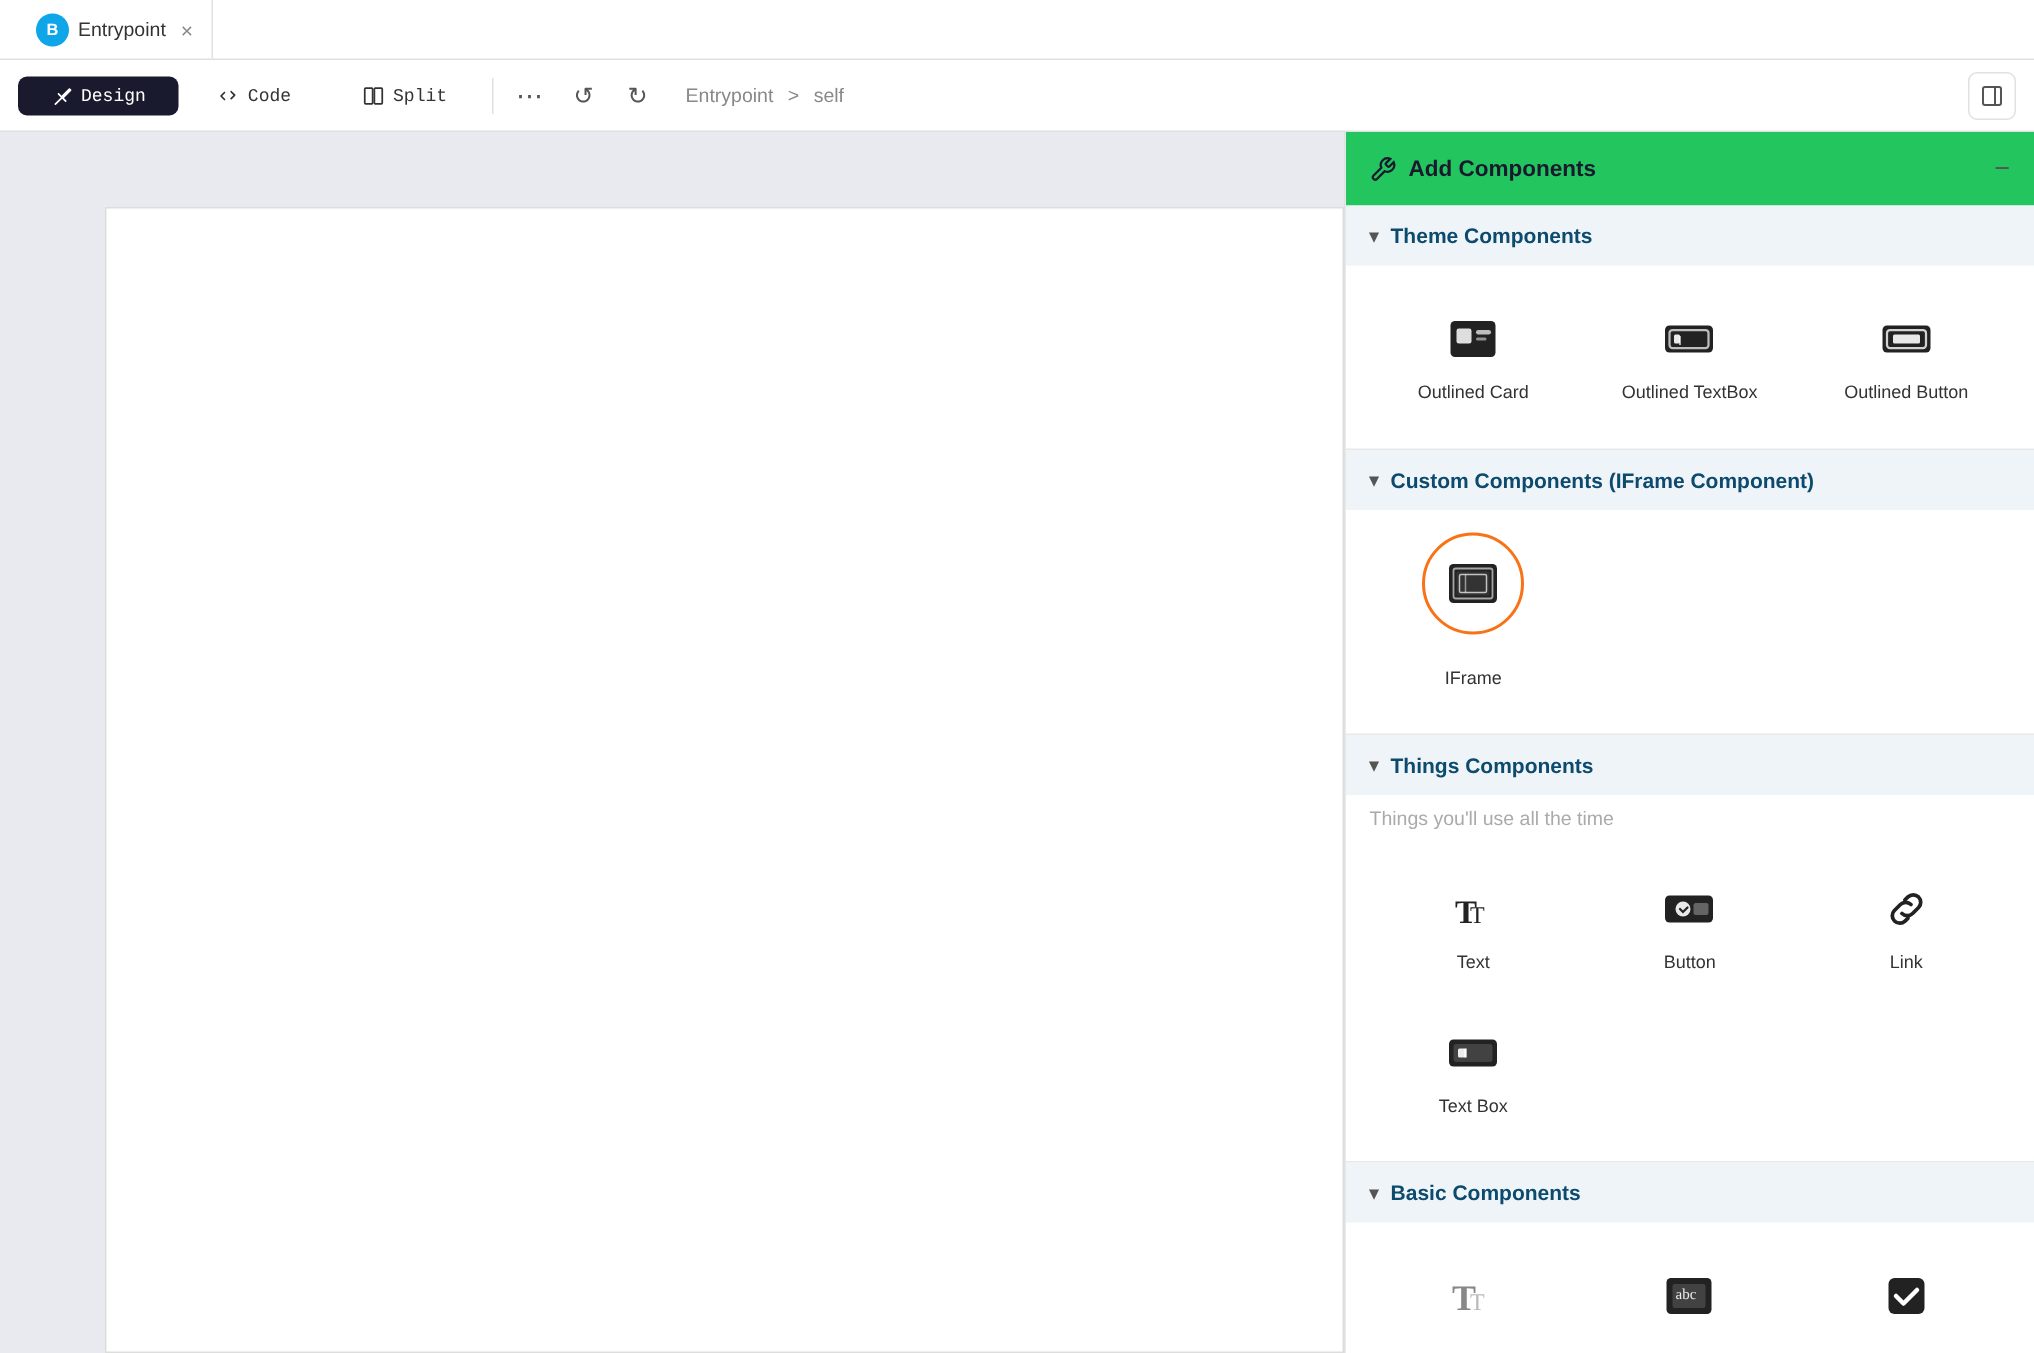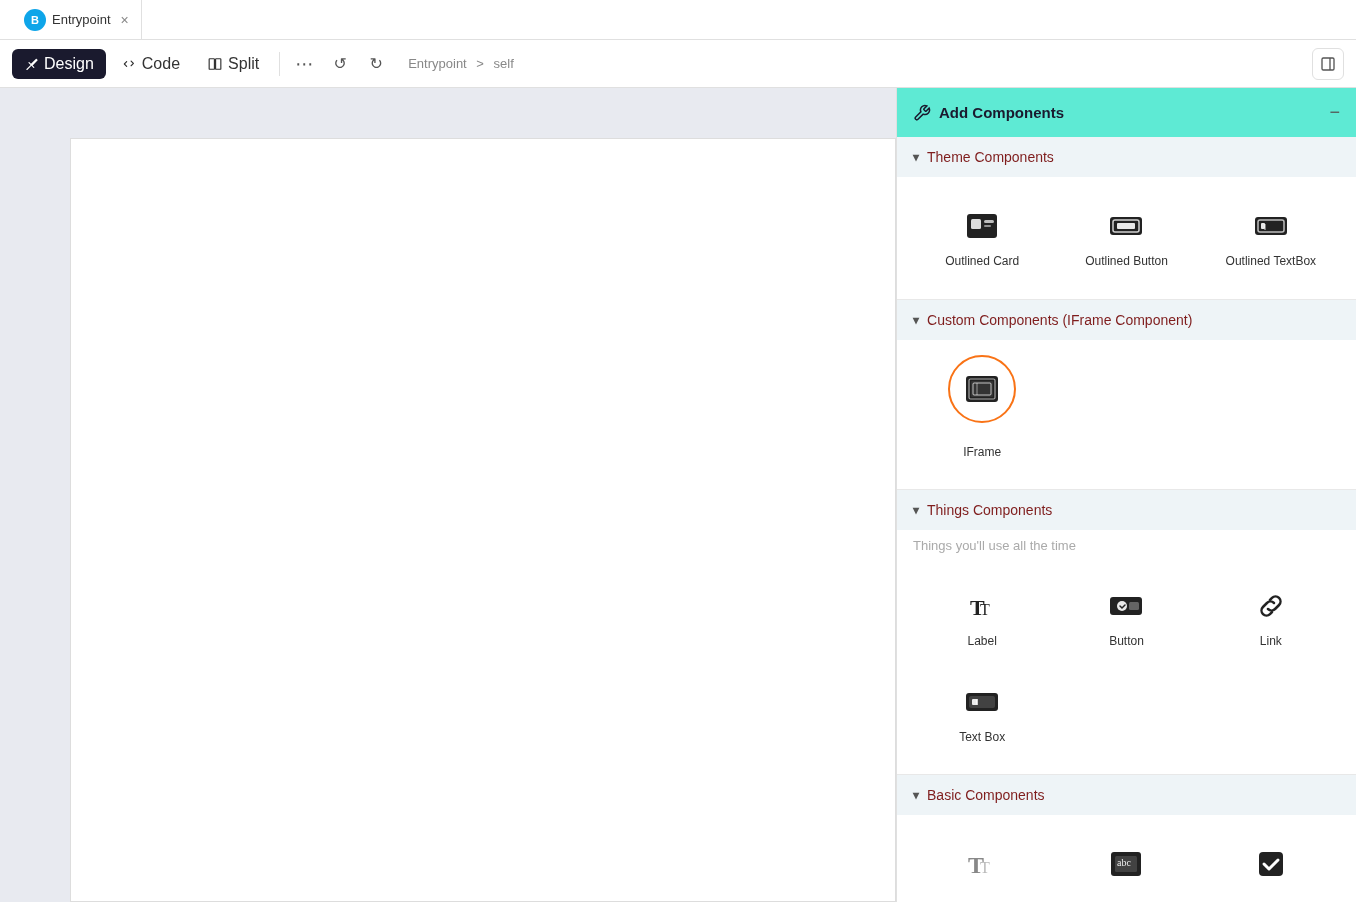--- a/index.html
+++ b/index.html
@@ -50,27 +50,28 @@
       height: 48px;
       display: flex;
       align-items: center;
       padding: 0 12px;
       gap: 4px;
     }
     .toolbar-btn {
       display: flex;
       align-items: center;
       gap: 6px;
-      padding: 6px 12px;
+      padding: 6px 22px;
       border-radius: 6px;
       border: none;
       background: transparent;
       cursor: pointer;
-      font-size: 16px;
+      font-size: 12px;
       color: #333;
+      font-family: Liberation Mono, monospace;
     }
     .toolbar-btn.active {
       background: #1a1a2e;
       color: #fff;
     }
     .toolbar-divider {
       width: 1px;
       height: 24px;
       background: #e0e0e0;
       margin: 0 4px;
@@ -164,22 +165,22 @@
       display: flex;
       align-items: center;
       gap: 8px;
     }
     .section-chevron {
       color: #555;
       font-size: 12px;
     }
     .panel-section-title {
       font-size: 14px;
-      font-weight: 400;
-      color: #7f1d1d;
+      font-weight: 700;
+      color: #0c4a6e;
     }
     .section-action {
       color: #555;
       font-size: 18px;
       cursor: pointer;
     }
 
     
     .components-grid {
       display: grid;
@@ -220,21 +221,21 @@
       font-size: 13px;
       color: #aaa;
     }
 
     
     .add-components-header {
       display: flex;
       align-items: center;
       justify-content: space-between;
       padding: 14px 16px;
-      background: #5eead4;
+      background: #22c55e;
     }
     .add-components-title {
       display: flex;
       align-items: center;
       gap: 8px;
       font-size: 15px;
       font-weight: 700;
       color: #1a1a2e;
     }
   </style>
@@ -332,37 +333,37 @@
               <rect x="21" y="18" width="7" height="2" rx="1" fill="#fff" opacity="0.5"></rect>
             </svg>
           </div>
           <span class="component-label">Outlined Card</span>
         </div>
 
         <div class="component-item">
           <div class="component-icon">
             <svg width="38" height="38" viewBox="0 0 38 38">
               <rect x="3" y="10" width="32" height="18" rx="3" fill="#222"></rect>
-              <rect x="6" y="13" width="26" height="12" rx="2" fill="none" stroke="#fff" stroke-width="1.5" opacity="0.8"></rect>
-              <rect x="10" y="16" width="18" height="6" rx="1" fill="#fff" opacity="0.9"></rect>
-            </svg>
-          </div>
-          <span class="component-label">Outlined Button</span>
-        </div>
-
-        <div class="component-item">
-          <div class="component-icon">
-            <svg width="38" height="38" viewBox="0 0 38 38">
-              <rect x="3" y="10" width="32" height="18" rx="3" fill="#222"></rect>
               <rect x="6" y="13" width="26" height="12" rx="2" fill="none" stroke="#fff" stroke-width="1.5" opacity="0.7"></rect>
               <rect x="9" y="16" width="4" height="6" rx="1" fill="#fff" opacity="0.9"></rect>
               <line x1="13" y1="17" x2="13" y2="23" stroke="#fff" stroke-width="1.2" opacity="0.7"></line>
             </svg>
           </div>
           <span class="component-label">Outlined TextBox</span>
+        </div>
+
+        <div class="component-item">
+          <div class="component-icon">
+            <svg width="38" height="38" viewBox="0 0 38 38">
+              <rect x="3" y="10" width="32" height="18" rx="3" fill="#222"></rect>
+              <rect x="6" y="13" width="26" height="12" rx="2" fill="none" stroke="#fff" stroke-width="1.5" opacity="0.8"></rect>
+              <rect x="10" y="16" width="18" height="6" rx="1" fill="#fff" opacity="0.9"></rect>
+            </svg>
+          </div>
+          <span class="component-label">Outlined Button</span>
         </div>
       </div>
     </div>
 
     <div class="panel-section">
       <div class="panel-section-header">
         <div class="panel-section-header-left">
           <span class="section-chevron">▾</span>
           <span class="panel-section-title">Custom Components (IFrame Component)</span>
         </div>
@@ -400,21 +401,21 @@
       </div>
       <div class="components-grid">
 
         <div class="component-item">
           <div class="component-icon">
             <svg width="38" height="38" viewBox="0 0 38 38">
               <text x="7" y="28" font-family="serif" font-size="22" font-weight="bold" fill="#222">T</text>
               <text x="17" y="28" font-family="serif" font-size="16" fill="#222">T</text>
             </svg>
           </div>
-          <span class="component-label">Label</span>
+          <span class="component-label">Text</span>
         </div>
 
         <div class="component-item">
           <div class="component-icon">
             <svg width="38" height="38" viewBox="0 0 38 38">
               <rect x="3" y="10" width="32" height="18" rx="3" fill="#222"></rect>
               <circle cx="15" cy="19" r="5" fill="#fff" opacity="0.9"></circle>
               <path d="M13 19l2 2 3-3" stroke="#222" stroke-width="1.5" fill="none" stroke-linecap="round"></path>
               <rect x="22" y="15" width="10" height="8" rx="1.5" fill="#fff" opacity="0.3"></rect>
             </svg>

